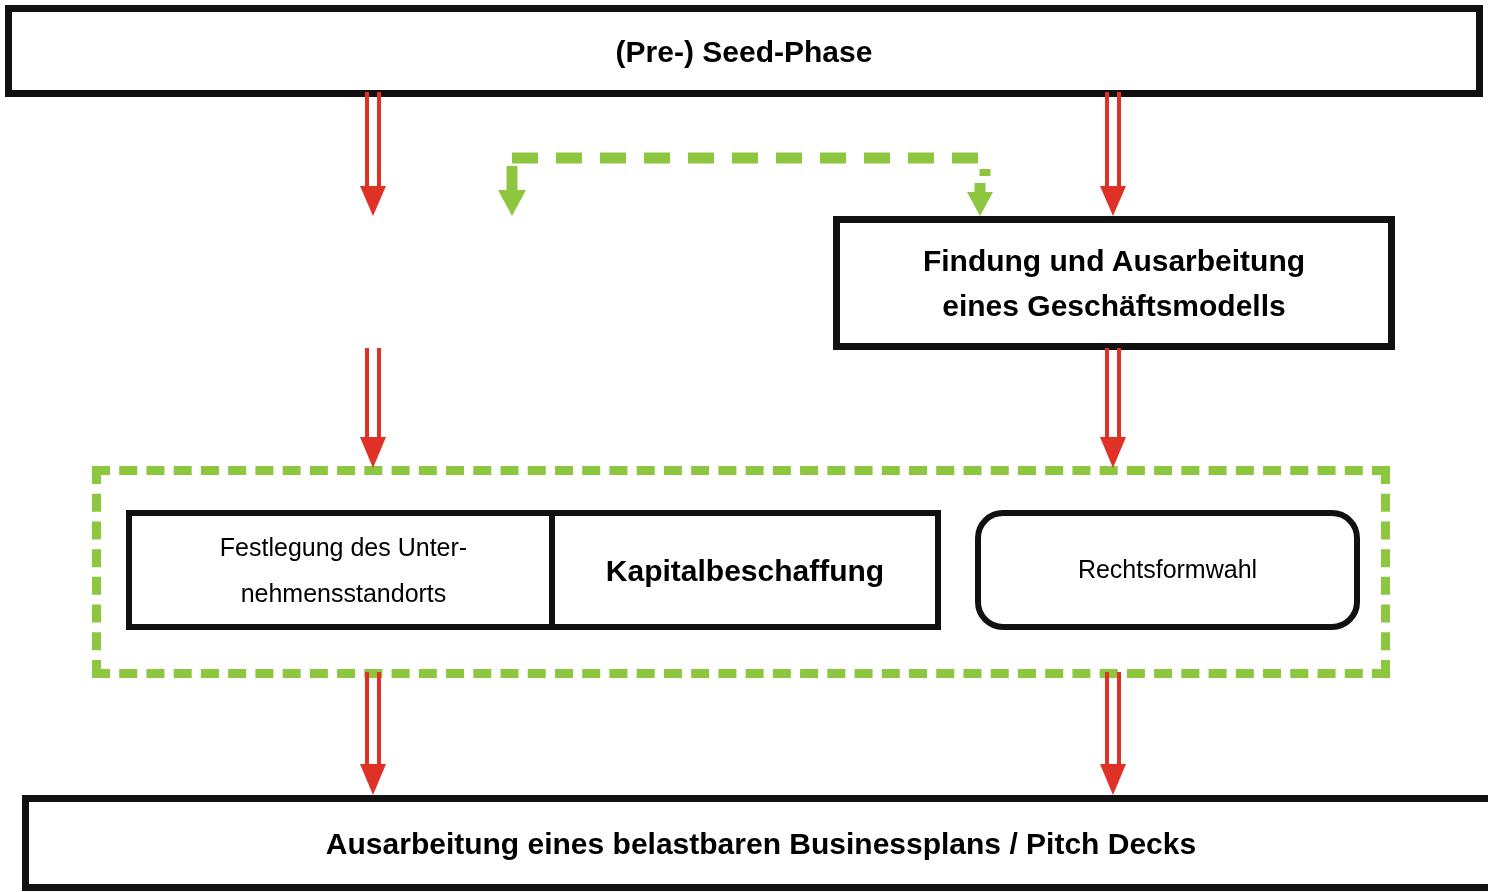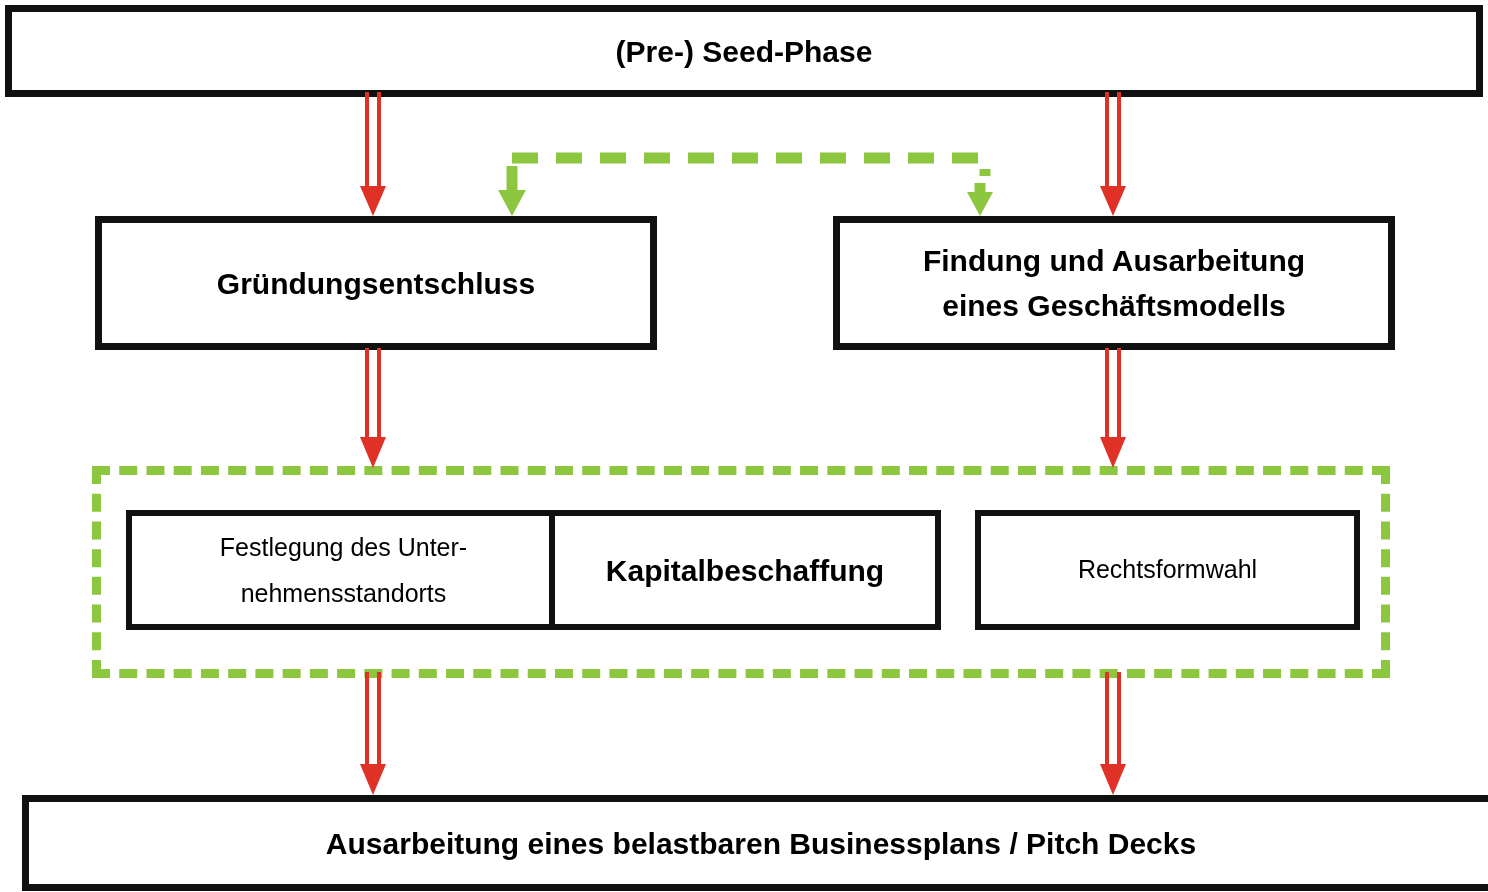--- a/index.html
+++ b/index.html
@@ -43,21 +43,21 @@
 
   #box-model   { left:833px; top:216px;  width:562px;  height:134px; }
   #box-model .box-label{ font-size:30px; }
 
   #box-location{ left:126px; top:510px;  width:435px;  height:120px; }
   #box-location .box-label{ font-size:25px; line-height:1.85; }
 
   #box-capital { left:549px; top:510px;  width:392px;  height:120px; }
   #box-capital .box-label{ font-size:30px; }
 
-  #box-legal   { left:975px; top:510px;  width:385px;  height:120px; }
+  #box-legal   { left:975px; top:510px;  width:385px;  height:120px;border-radius:28px; }
   #box-legal .box-label{ font-size:25px; }
 
   #box-business{ left:22px;   top:795px;  width:1478px; height:96px; }
   #box-business .box-label{ font-size:30px; }
 
   
   #group-dashed{
     position:absolute;
     left:92px; top:466px;
     width:1298px; height:212px;
@@ -137,23 +137,20 @@
         <polygon points="1100,764 1126,764 1113,795" stroke="none"></polygon>
       </g>
 
     </g>
   </svg>
 
   <div class="box" id="box-phase">
     <span class="box-label">(Pre-) Seed-Phase</span>
   </div>
 
-  <div class="box" id="box-decision">
-    <span class="box-label">Gründungsentschluss</span>
-  </div>
 
   <div class="box" id="box-model">
     <span class="box-label">Findung und Ausarbeitung
 eines Geschäftsmodells</span>
   </div>
 
   <div class="box thin" id="box-location">
     <span class="box-label regular">Festlegung des Unter-
 nehmensstandorts</span>
   </div>

